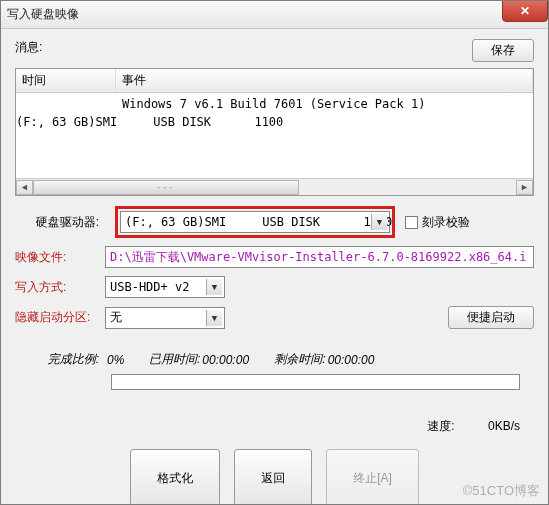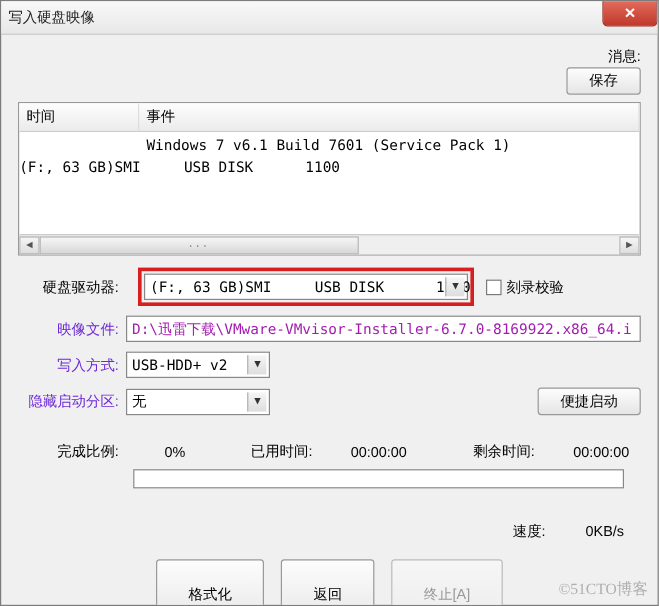--- a/index.html
+++ b/index.html
@@ -35,24 +35,23 @@
     border: 1px solid #913026;
     border-radius: 0 0 4px 4px;
     display: flex; align-items: center; justify-content: center;
     color: #fff; font-size: 12px; font-weight: bold;
   }
   .content {
     padding: 10px 14px;
   }
   .msgline {
     display: flex;
-    align-items: flex-end;
+    align-items: flex-start;
     justify-content: space-between;
     margin-bottom: 6px;
-    flex-direction: column;
   }
   .btn {
     background: linear-gradient(#fdfdfd,#e5e5e5);
     border: 1px solid #999;
     border-radius: 3px;
     padding: 2px 18px;
     font-size: 12px;
     cursor: pointer;
   }
   .listbox {
@@ -93,21 +92,21 @@
   }
   .hscroll .track { flex: 1; height: 15px; background: #efefef; position: relative; }
   .hscroll .thumb {
     position: absolute; left: 0; top: 0; bottom: 0; width: 55%;
     background: linear-gradient(#f6f6f6,#d8d8d8);
     border: 1px solid #b5b5b5;
     display:flex; align-items:center; justify-content:center;
     color:#888; letter-spacing:2px;
   }
   .formrow { display: flex; align-items: center; margin: 8px 0; }
-  .formrow .lab { width: 90px; text-align: right; padding-right: 6px; color: #6d28d9; }
+  .formrow .lab { width: 90px; text-align: left; padding-right: 6px; color: #b91c1c; }
   .select {
     background: #fff;
     border: 1px solid #888;
     height: 22px;
     display: flex;
     align-items: center;
     padding: 0 4px;
     font-family: Consolas, SimSun, monospace;
     font-size: 12px;
     position: relative;
@@ -131,38 +130,37 @@
     flex: 1;
     background: #fff;
     border: 1px solid #888;
     height: 22px;
     display: flex; align-items: center;
     padding: 0 4px;
     font-family: Consolas, SimSun, monospace;
     color: #a21caf;
     overflow: hidden; white-space: nowrap;
   }
-  .progressline { display:flex; align-items:center; gap:32px; margin-top:22px;}
+  .progressline { display:flex; align-items:center; gap:2px; margin-top:22px;font-style:italic;}
   .progressline .lab2 { width: 90px; text-align: right; padding-right: 6px;}
   .progbar {
     background: #fff; border: 1px solid #888; height: 16px;
     position: relative;
   }
   .speedline { text-align: right; padding-right: 14px; margin-top: 28px; }
   .btnbar { display:flex; justify-content:center; gap:14px; margin-top:14px; align-items:center;}
   .btn-wide { padding: 20px 26px; }
   .btn-disabled { color: #999; border-color:#bcbcbc; background:linear-gradient(#f6f6f6,#ececec); cursor:default;}
   .write-highlight { border: 3px solid #d81f1f; padding: 3px 2px; }
   .watermark {
     position: absolute;
     right: 8px; bottom: 4px;
     color: rgba(120,120,120,0.55);
     font-size: 13px;
     pointer-events: none;
-    font-family: Liberation Serif, serif;
   }
 </style>
 </head>
 <body>
 
 <div class="window">
 
   <div class="titlebar">
     <span class="title">写入硬盘映像</span>
     <div class="close-btn">

